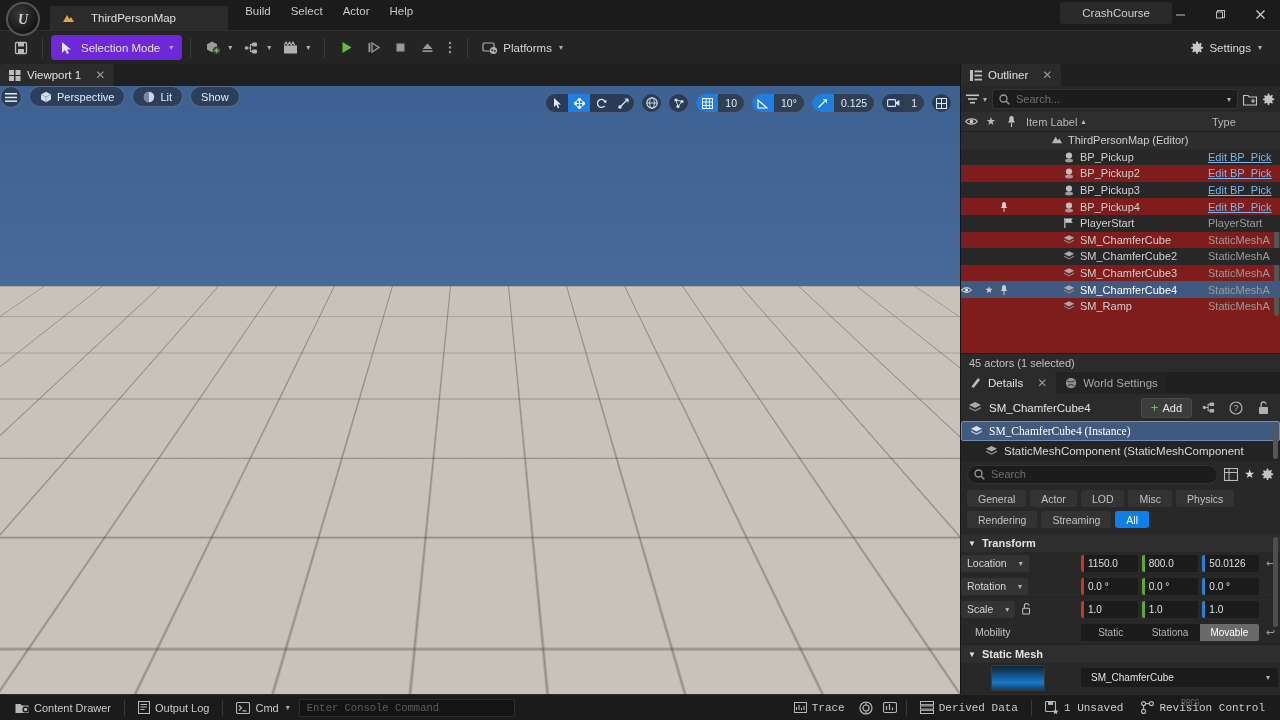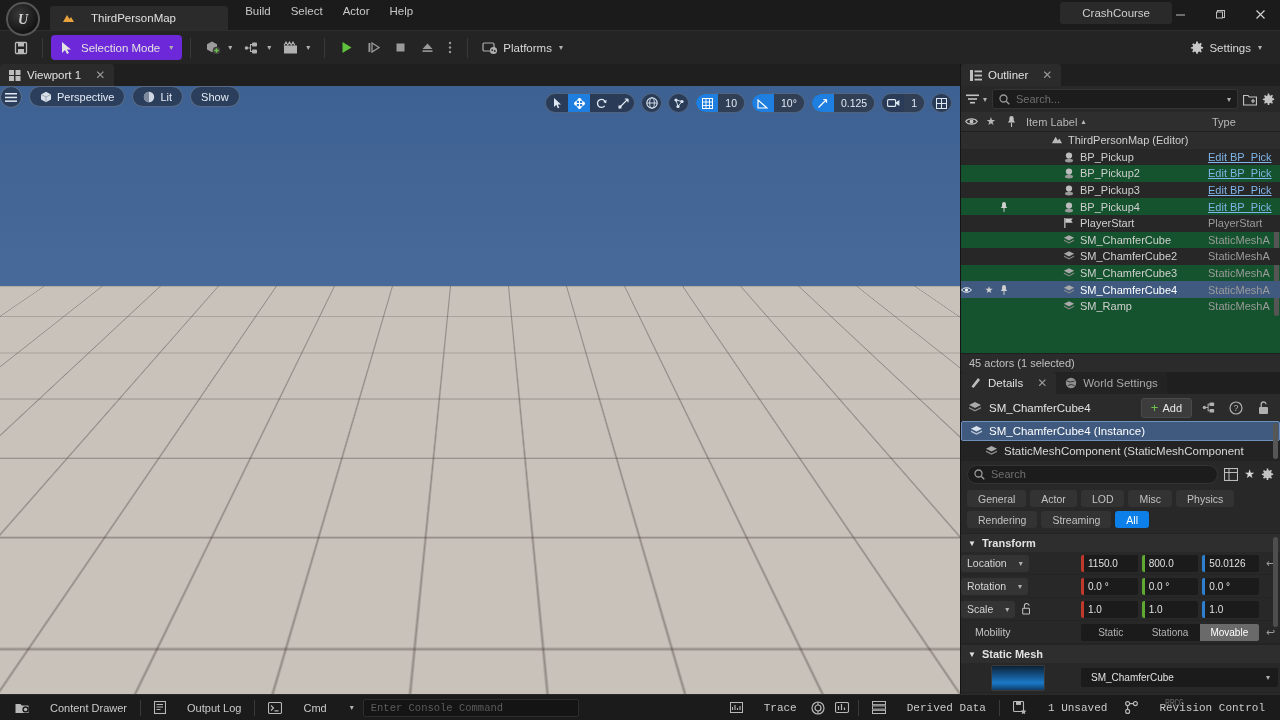--- a/index.html
+++ b/index.html
@@ -104,21 +104,21 @@
   .ptab{ height:22px; background:#2b2b2b; display:flex; align-items:center; gap:6px; padding:0 9px;
      font-size:11.5px; color:#e0e0e0; border-top-left-radius:3px; border-top-right-radius:3px;}
   .ptab.inactive{ background:#232323; color:#a8a8a8;}
   .outliner{ background:#282828; display:flex; flex-direction:column; flex:0 0 286px; min-height:0;}
   .ol-search{ height:26px; display:flex; align-items:center; gap:5px; padding:0 5px;}
   .sbox{ flex:1; height:20px; background:#1c1c1c; border:1px solid #343434; border-radius:3px;
      display:flex; align-items:center; gap:6px; padding:0 6px; font-size:11px; color:#6f6f6f;}
   .ol-head{ height:20px; background:#2e2e2e; display:flex; align-items:center; font-size:11px; color:#b8b8b8;
      border-bottom:1px solid #202020;}
   .ol-head .c{ display:flex; align-items:center; justify-content:center;}
-  .ol-list{ flex:1; overflow:hidden; position:relative; background:#14532d;}
+  .ol-list{ flex:1; overflow:hidden; position:relative; background:#7f1d1d;}
   .ol-row{ height:16.6px; display:flex; align-items:center; font-size:11px; color:#cfcfcf; position:relative;}
   .ol-row:nth-child(odd){ background:#272727;}
   .ol-row.sel{ background:#3f5a7e !important; color:#fff;}
   .ol-row.root{ background:#2d2d2d;}
   .ol-gut{ width:56px; display:flex; align-items:center; gap:2px; flex:0 0 56px;}
   .ol-gi{ width:18px; text-align:center; font-size:9.5px; color:#cfcfcf;}
   .ol-label{ flex:1; display:flex; align-items:center; gap:5px; overflow:hidden; white-space:nowrap;}
   .ol-type{ width:72px; flex:0 0 72px; font-size:11px; color:#9b9b9b; overflow:hidden; white-space:nowrap;}
   .ol-type.link{ color:#7fb5e8; text-decoration:underline;}
   .ol-foot{ height:19px; background:#2b2b2b; display:flex; align-items:center; padding:0 8px;
@@ -128,21 +128,21 @@
   
   .details{ flex:1; display:flex; flex-direction:column; background:#282828; min-height:0;}
   .d-head{ height:27px; display:flex; align-items:center; gap:7px; padding:0 7px; background:#2b2b2b;}
   .d-title{ font-size:11.5px; color:#e4e4e4; flex:1;}
   .addbtn{ height:20px; background:#3c3c3c; border:1px solid #4a4a4a; border-radius:3px; display:flex;
      align-items:center; gap:4px; padding:0 9px; font-size:11px; color:#e8e8e8;}
   .ico-btn{ width:20px; height:20px; display:flex; align-items:center; justify-content:center;
      font-size:11px; color:#bdbdbd;}
   .d-tree{ background:#232323; position:relative;}
   .d-tree-row{ height:20px; display:flex; align-items:center; gap:6px; padding:0 8px; font-size:11.5px; color:#d8d8d8;}
-  .d-tree-row.sel{ background:#3f5a7e; border:1px solid #6d8fba; color:#fff; border-radius:2px;}
+  .d-tree-row.sel{ background:#3f5a7e; border:1px solid #6d8fba; color:#fff; border-radius:2px;font-family:Liberation Serif, serif;}
   .d-search{ height:26px; display:flex; align-items:center; gap:6px; padding:0 6px; background:#282828;}
   .filters{ padding:3px 6px 5px; display:flex; flex-wrap:wrap; gap:4px; background:#282828;}
   .chip{ height:17px; background:#333333; border-radius:3px; padding:0 11px; display:flex; align-items:center;
      font-size:10.5px; color:#c2c2c2;}
   .chip.on{ background:#0c7fe8; color:#fff;}
   .props{ flex:1; overflow:hidden; background:#282828; position:relative;}
   .sect{ height:19px; background:#2e2e2e; display:flex; align-items:center; gap:6px; padding:0 7px;
      font-size:11px; color:#e2e2e2; font-weight:bold; border-top:1px solid #242424;}
   .prow{ height:23px; display:flex; align-items:center; border-bottom:1px solid #242424;}
   .pname{ width:120px; flex:0 0 120px; display:flex; align-items:center; padding-left:0; gap:6px;}
@@ -157,21 +157,21 @@
   .reset{ width:15px; text-align:center; font-size:11px; color:#9a9a9a;}
   .mob{ flex:1; display:flex; height:17px; background:#1b1b1b; border-radius:2px; overflow:hidden;}
   .mob div{ flex:1; display:flex; align-items:center; justify-content:center; font-size:10px; color:#b4b4b4;}
   .mob div.on{ background:#6a6a6a; color:#fff;}
   .thumb{ width:54px; height:26px; background:linear-gradient(#0d2236,#1a79c9 70%,#0e3d66);
      border:1px solid #3a3a3a; border-radius:2px;}
 
   
   .status{ height:26px; background:#1b1b1b; border-top:1px solid #2a2a2a; display:flex; align-items:center;
      padding:0 6px; flex:0 0 26px; gap:0;}
-  .st-btn{ height:20px; display:flex; align-items:center; gap:21px; padding:0 9px; font-size:11px; color:#cacaca;}
+  .st-btn{ height:20px; display:flex; align-items:center; gap:5px; padding:0 9px; font-size:11px; color:#cacaca;}
   .st-sep{ width:1px; height:16px; background:#3a3a3a; margin:0 4px;}
   .cmdbox{ width:216px; height:18px; background:#141414; border:1px solid #2e2e2e; border-radius:2px;
      display:flex; align-items:center; padding:0 7px; font-size:10.5px; color:#5c5c5c;
      font-family:"Liberation Mono", monospace;}
   .st-right{ margin-left:auto; display:flex; align-items:center;font-family:Liberation Mono, monospace;}
   .st-wm{ position:relative; }
   .st-wm .ov{ position:absolute; left:46px; top:-1px; font-size:11px; color:#9f9f9f; letter-spacing:-.5px;}
   svg{ display:block;}
 </style>
 </head>

